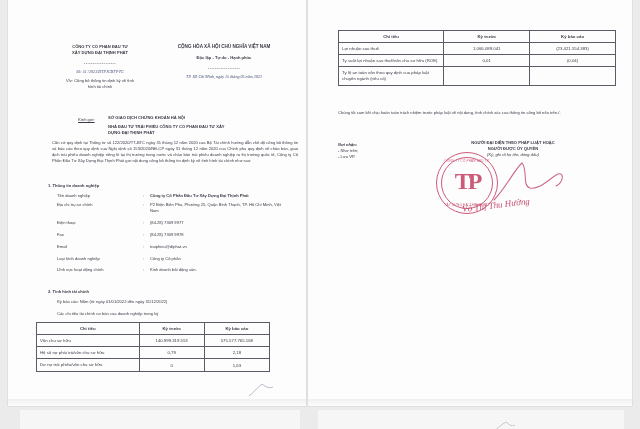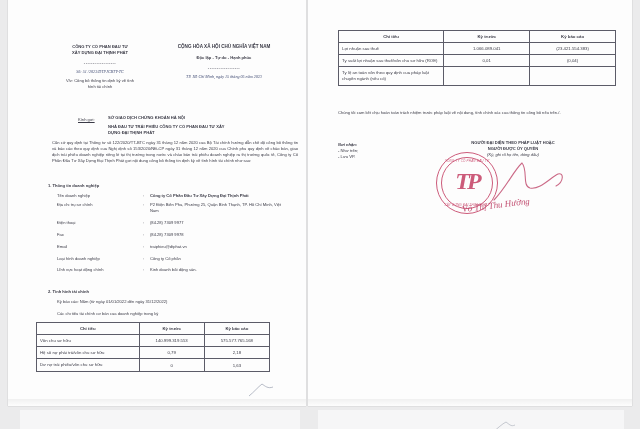--- a/index.html
+++ b/index.html
@@ -100,21 +100,20 @@
   #rep-block { left: 418px; top: 140px; width: 190px; text-align: center; }
 
   
   #seal {
     position: absolute;
     left: 436px; top: 152px;
     width: 62px; height: 62px;
     border: 1.6px solid #c0335a;
     border-radius: 50%;
     opacity: .80;
-    font-style: italic;
   }
   #seal .inner-ring {
     position: absolute; left: 4px; top: 4px; right: 4px; bottom: 4px;
     border: .7px solid #c0335a; border-radius: 50%;
   }
   #seal .tp {
     position: absolute; left: 0; right: 0; top: 16px;
     text-align: center;
     font-family: "Liberation Serif", serif;
     font-weight: bold;

